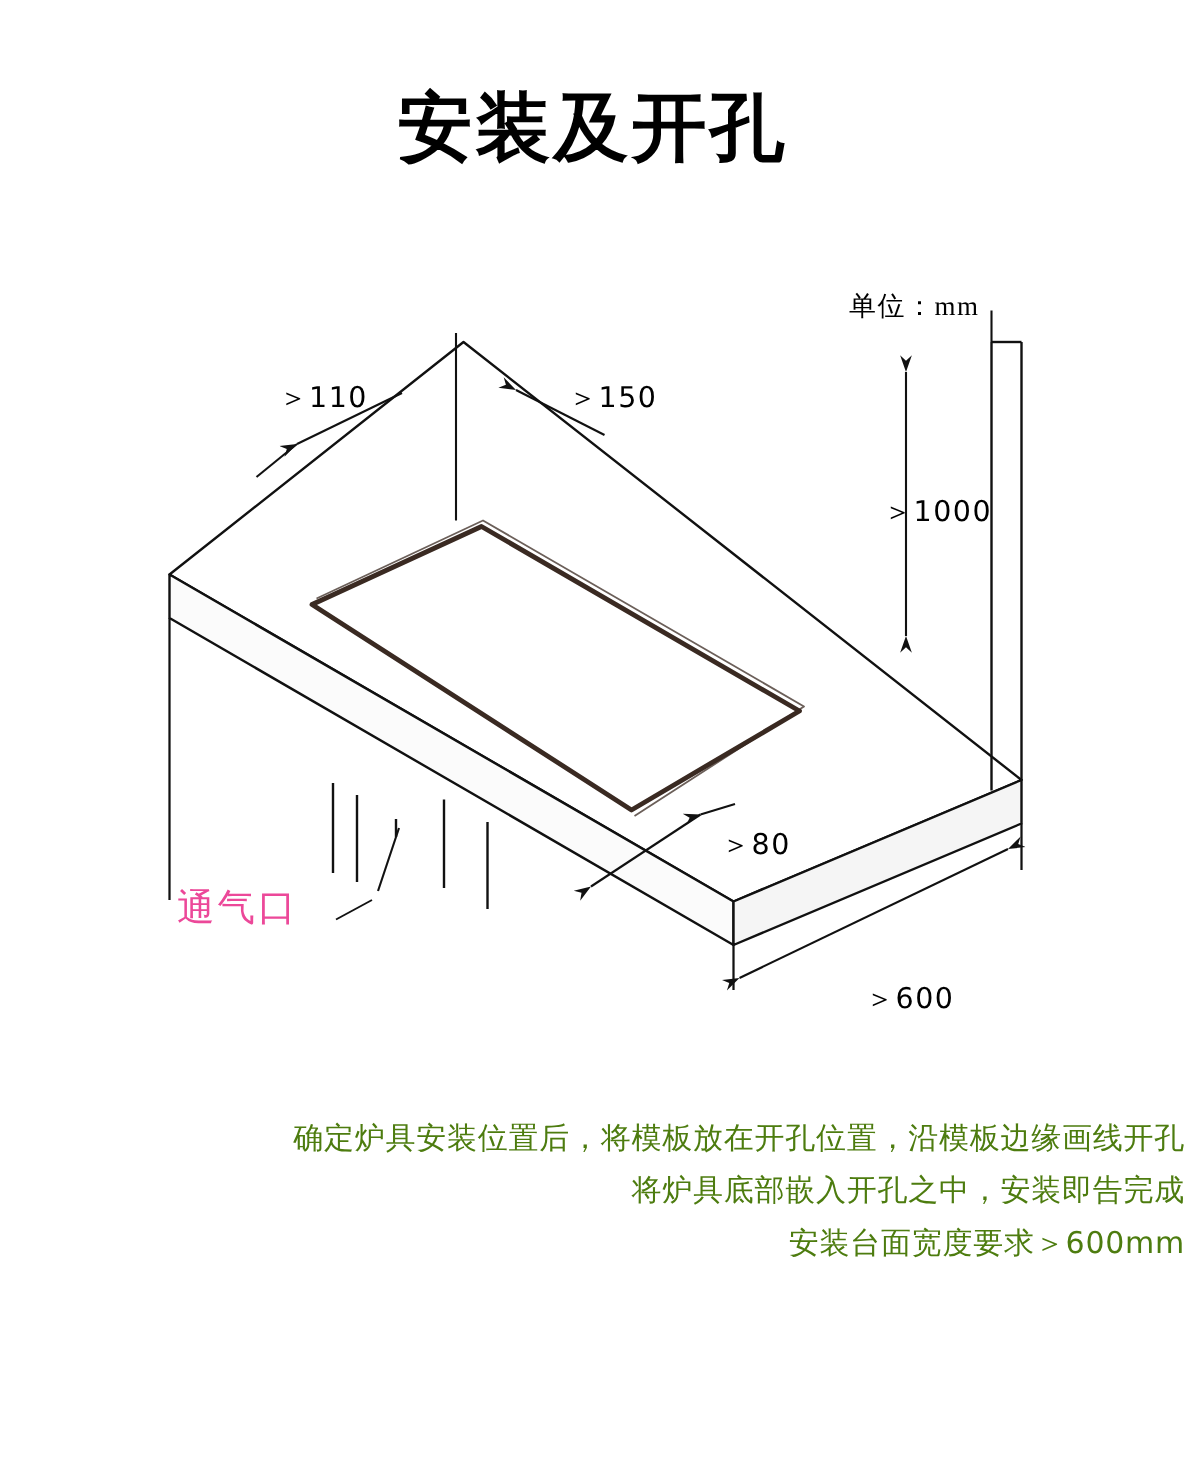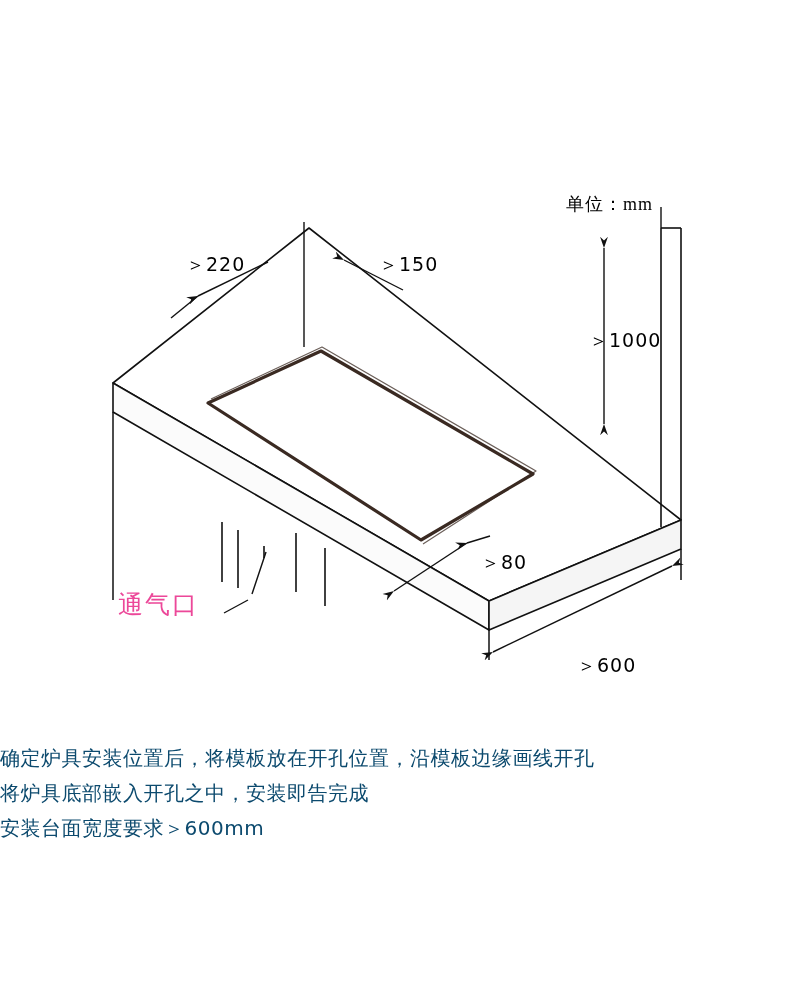--- a/index.html
+++ b/index.html
@@ -66,24 +66,24 @@
     position: absolute;
     top: 0;
     left: 0;
     width: 790px;
     height: 989px;
   }
   .caption {
     position: absolute;
     left: 0;
     width: 790px;
-    text-align: left;
+    text-align: right;
     font-size: 20px;
     font-family: "DejaVu Sans", sans-serif;
-    color: #0c4a6e;
+    color: #4d7c0f;
     letter-spacing: 0.5px;
   }
   .cap1 { top: 745px; }
   .cap2 { top: 780px; }
   .cap3 { top: 815px; }
   .bottom-title {
     position: absolute;
     top: 945px;
     left: 0;
     width: 790px;
@@ -95,20 +95,21 @@
     color: #000000;
     overflow: hidden;
     height: 44px;
   }
 </style>
 </head>
 <body>
 
 <div id="page">
 
+  <div class="title">安装及开孔</div>
 
   <div class="svg-wrap">
     <svg width="790" height="989" viewBox="0 0 790 989" xmlns="http://www.w3.org/2000/svg">
       <defs>
         <marker id="arrowStart" markerWidth="10" markerHeight="10" refX="8" refY="3.4" orient="auto" markerUnits="strokeWidth">
           <path d="M8,3.4 L0,0.6 L2.6,3.4 L0,6.2 Z" fill="#111111"></path>
         </marker>
         <marker id="arrowEnd" markerWidth="10" markerHeight="10" refX="2" refY="3.4" orient="auto" markerUnits="strokeWidth">
           <path d="M2,3.4 L10,0.6 L7.4,3.4 L10,6.2 Z" fill="#111111"></path>
         </marker>
@@ -169,21 +170,21 @@
       </g>
 
       <g fill="none" stroke="#111111" stroke-width="1.4">
         <line x1="661" y1="207" x2="661" y2="228"></line>
       </g>
     </svg>
   </div>
 
   <div class="unit-label">单位：mm</div>
 
-  <div class="dim dim-150">＞220</div>
+  <div class="dim dim-150">＞110</div>
   <div class="dim dim-180">＞150</div>
   <div class="dim dim-1000">＞1000</div>
   <div class="dim dim-80">＞80</div>
   <div class="dim dim-600">＞600</div>
 
   <div class="vent-label">通气口</div>
 
   <div class="caption cap1">确定炉具安装位置后，将模板放在开孔位置，沿模板边缘画线开孔</div>
   <div class="caption cap2">将炉具底部嵌入开孔之中，安装即告完成</div>
   <div class="caption cap3">安装台面宽度要求＞600mm</div>

